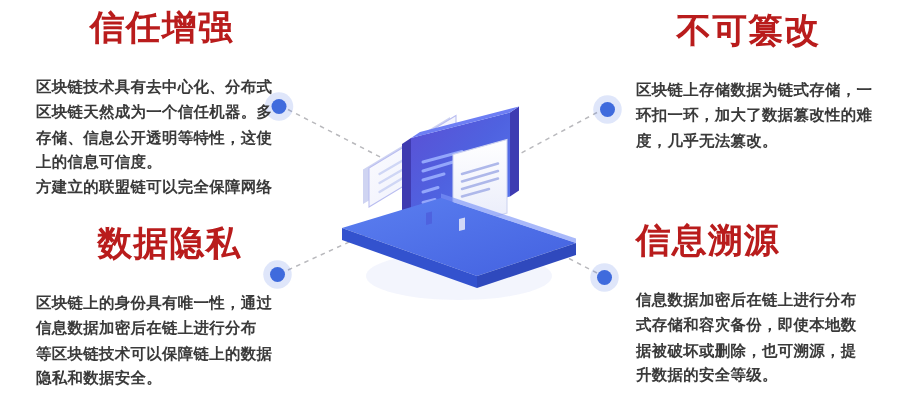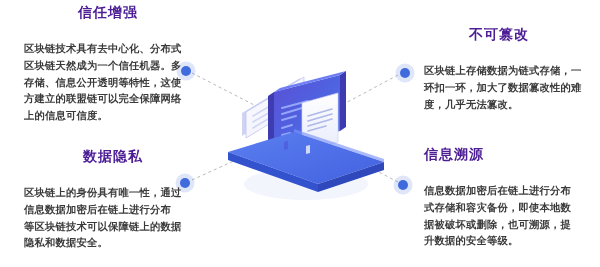--- a/index.html
+++ b/index.html
@@ -11,43 +11,42 @@
   }
   #stage {
     position: relative;
     width: 600px; height: 267px;
     background: #ffffff;
   }
 
   
   .block { position: absolute; }
   .block .title {
-    font-size: 14px;
+    font-size: 23px;
     font-weight: 700;
-    color: #4c1d95;
+    color: #b91c1c;
     letter-spacing: 1px;
     line-height: 1.1;
     white-space: nowrap;
-    font-family: Liberation Mono, monospace;
   }
   .block .body {
     font-size: 10.3px;
     font-weight: 700;
     color: #3a3a3a;
     line-height: 1.62;
     letter-spacing: 0.2px;
     margin-top: 20px;
   }
 
   #block-trust        { left: 24px;  top: 6px;  width: 160px; }
   #block-trust .title { text-align: center; padding-left: 8px; margin-bottom: 6px; }
   #block-trust .body  { text-align: left; }
 
   #block-immutable        { left: 424px; top: 8px;  width: 166px; }
-  #block-immutable .title { text-align: center; padding-right: 16px; margin-bottom: 6px; margin-top: 20px; }
+  #block-immutable .title { text-align: center; padding-right: 16px; margin-bottom: 6px; }
   #block-immutable .body  { text-align: left; font-family: Liberation Mono, monospace; }
 
   #block-privacy        { left: 24px;  top: 150px; width: 160px; }
   #block-privacy .title { text-align: center; padding-left: 18px; margin-bottom: 10px; }
   #block-privacy .body  { text-align: left; }
 
   #block-trace        { left: 424px; top: 148px; width: 166px; }
   #block-trace .title { text-align: left; padding-right: 18px; margin-bottom: 6px; }
   #block-trace .body  { text-align: left; font-family: Liberation Serif, serif; }
 
@@ -169,22 +168,22 @@
   <div class="dot" id="dot-immutable"></div>
   <div class="dot" id="dot-privacy"></div>
   <div class="dot" id="dot-trace"></div>
 
   <div class="block" id="block-trust">
     <div class="title">信任增强</div>
     <div class="body">
       <div>区块链技术具有去中心化、分布式</div>
       <div>区块链天然成为一个信任机器。多</div>
       <div>存储、信息公开透明等特性，这使</div>
+      <div>上的信息可信度。</div>
       <div>方建立的联盟链可以完全保障网络</div>
-      <div>上的信息可信度。</div>
     </div>
   </div>
 
   <div class="block" id="block-immutable">
     <div class="title">不可篡改</div>
     <div class="body">
       <div>区块链上存储数据为链式存储，一</div>
       <div>环扣一环，加大了数据篡改性的难</div>
       <div>度，几乎无法篡改。</div>
     </div>

